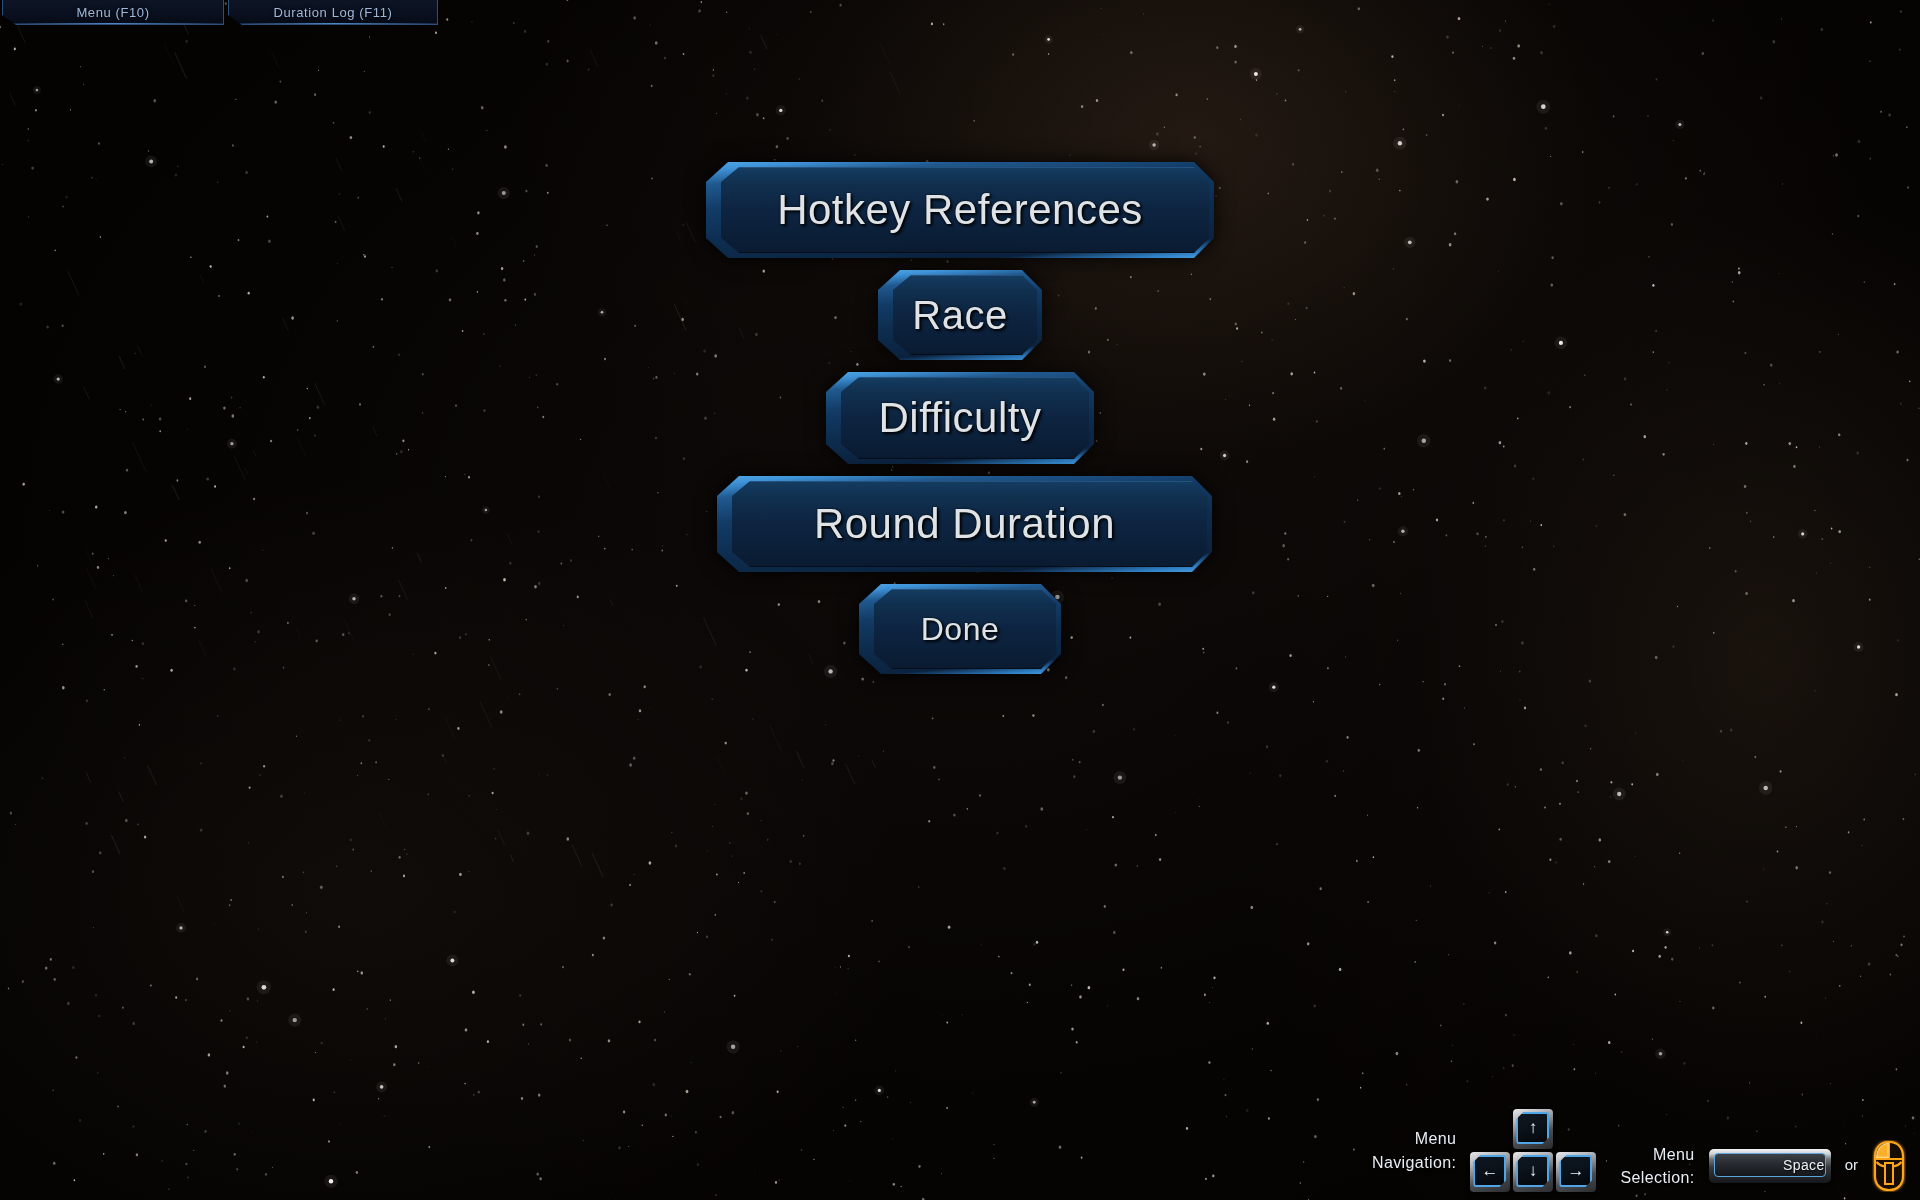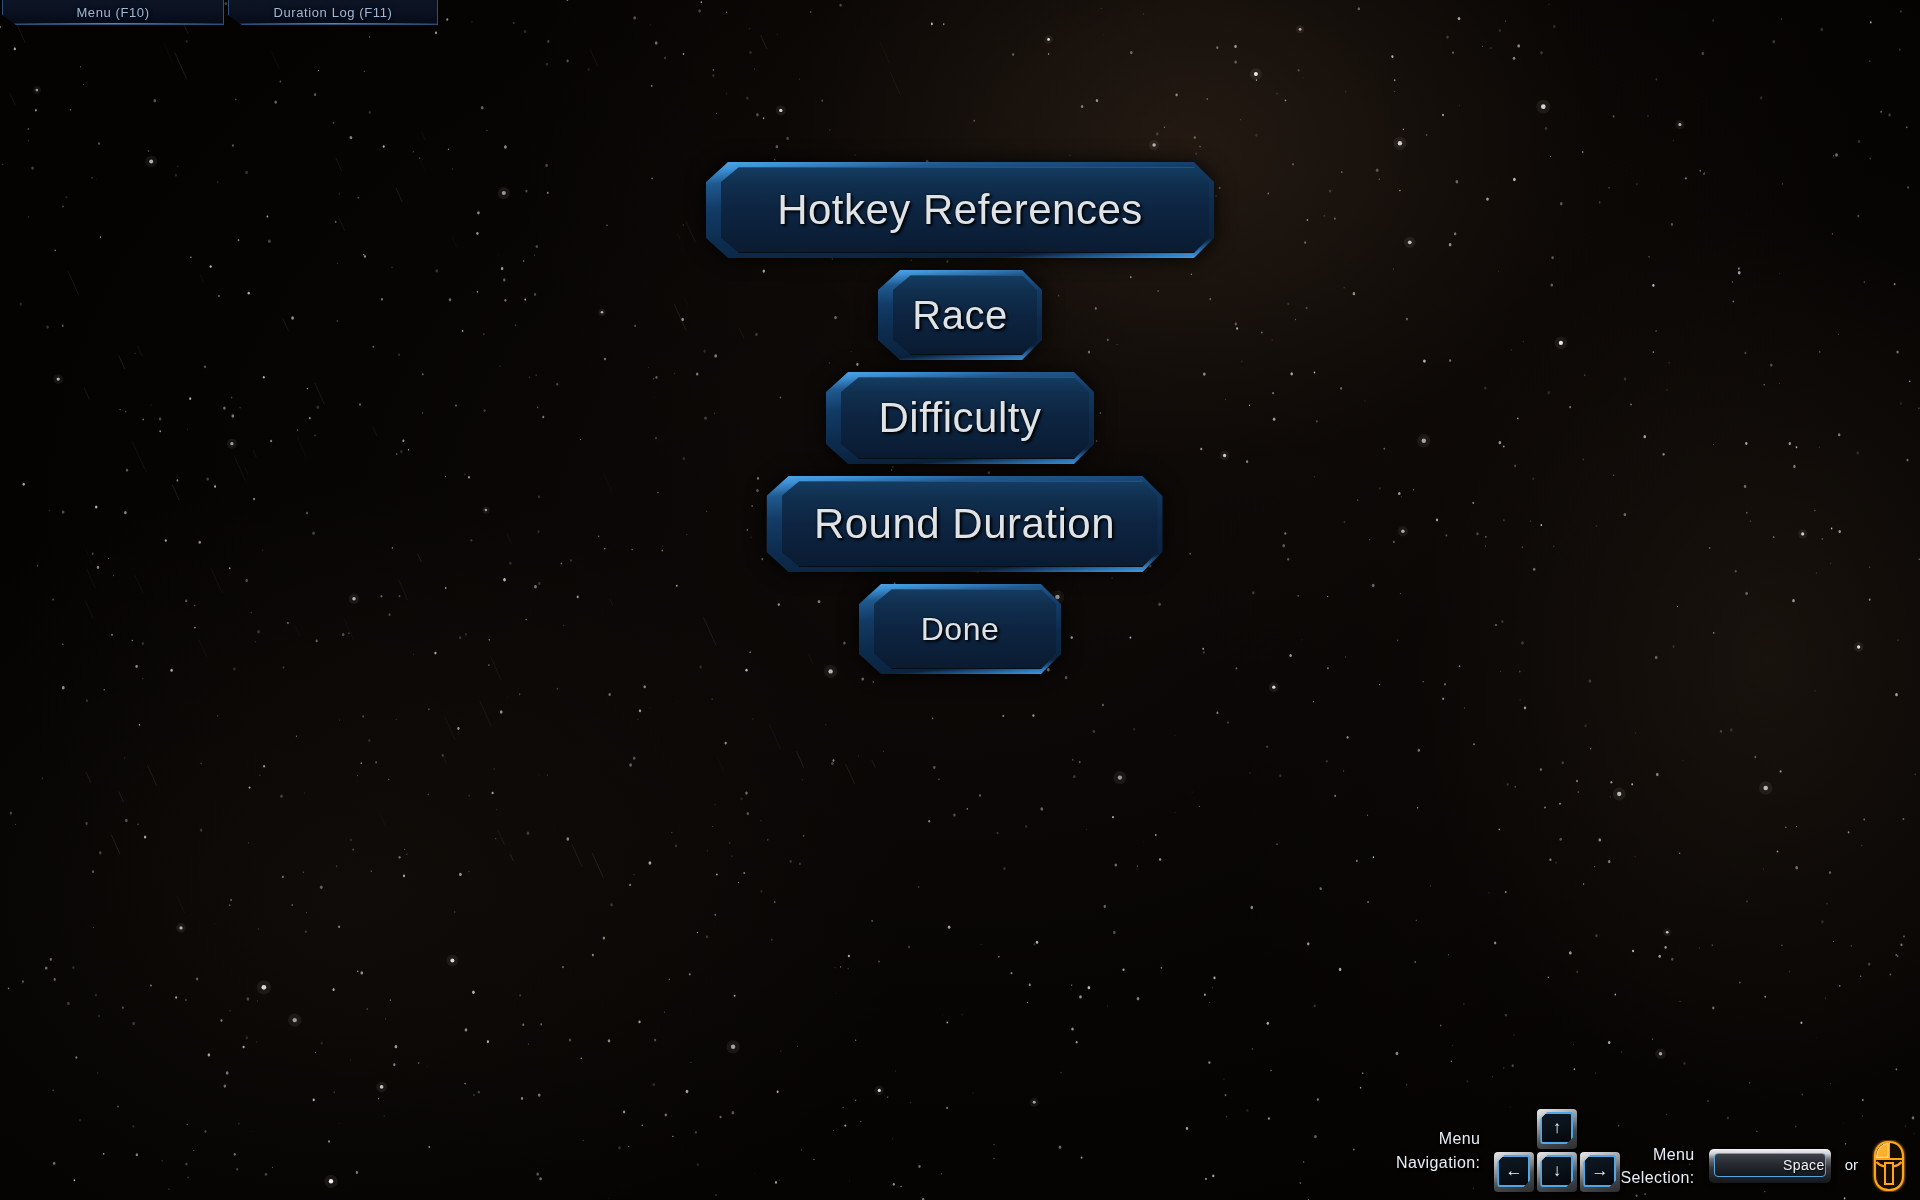--- a/index.html
+++ b/index.html
@@ -153,21 +153,21 @@
                 inset 0 -1px 0 rgba(0,0,0,0.5);
   }
 
   
   .b-hotkey   { width: 508px; height: 96px; }
   .b-hotkey   .label { font-size: 42px; }
   .b-race     { width: 164px; height: 90px; }
   .b-race     .label { font-size: 40px; }
   .b-diff     { width: 268px; height: 92px; }
   .b-diff     .label { font-size: 42px; }
-  .b-round    { width: 396px; height: 96px; margin-left: 9px; }
+  .b-round    { width: 495px; height: 96px; margin-left: 9px; }
   .b-round    .label { font-size: 42px; }
   .b-save     { width: 212px; height: 100px; }
   .b-save     .label { font-size: 40px; }
   .b-done     { width: 202px; height: 90px; }
   .b-done     .label { font-size: 32px; }
 
   
   .status-msg {
     position: absolute;
     left: 133px;
@@ -181,20 +181,21 @@
     white-space: nowrap;
   }
 
   
   .hints {
     position: absolute;
     right: 14px;
     bottom: 8px;
     display: flex;
     align-items: flex-end;
+    gap: 24px;
     z-index: 15;
   }
   .hint-group { display: flex; align-items: center; gap: 14px; }
   .hint-label {
     text-align: right;
     color: #e8eef5;
     font-size: 16px;
     line-height: 1.45;
     letter-spacing: 0.4px;
     font-weight: 300;

